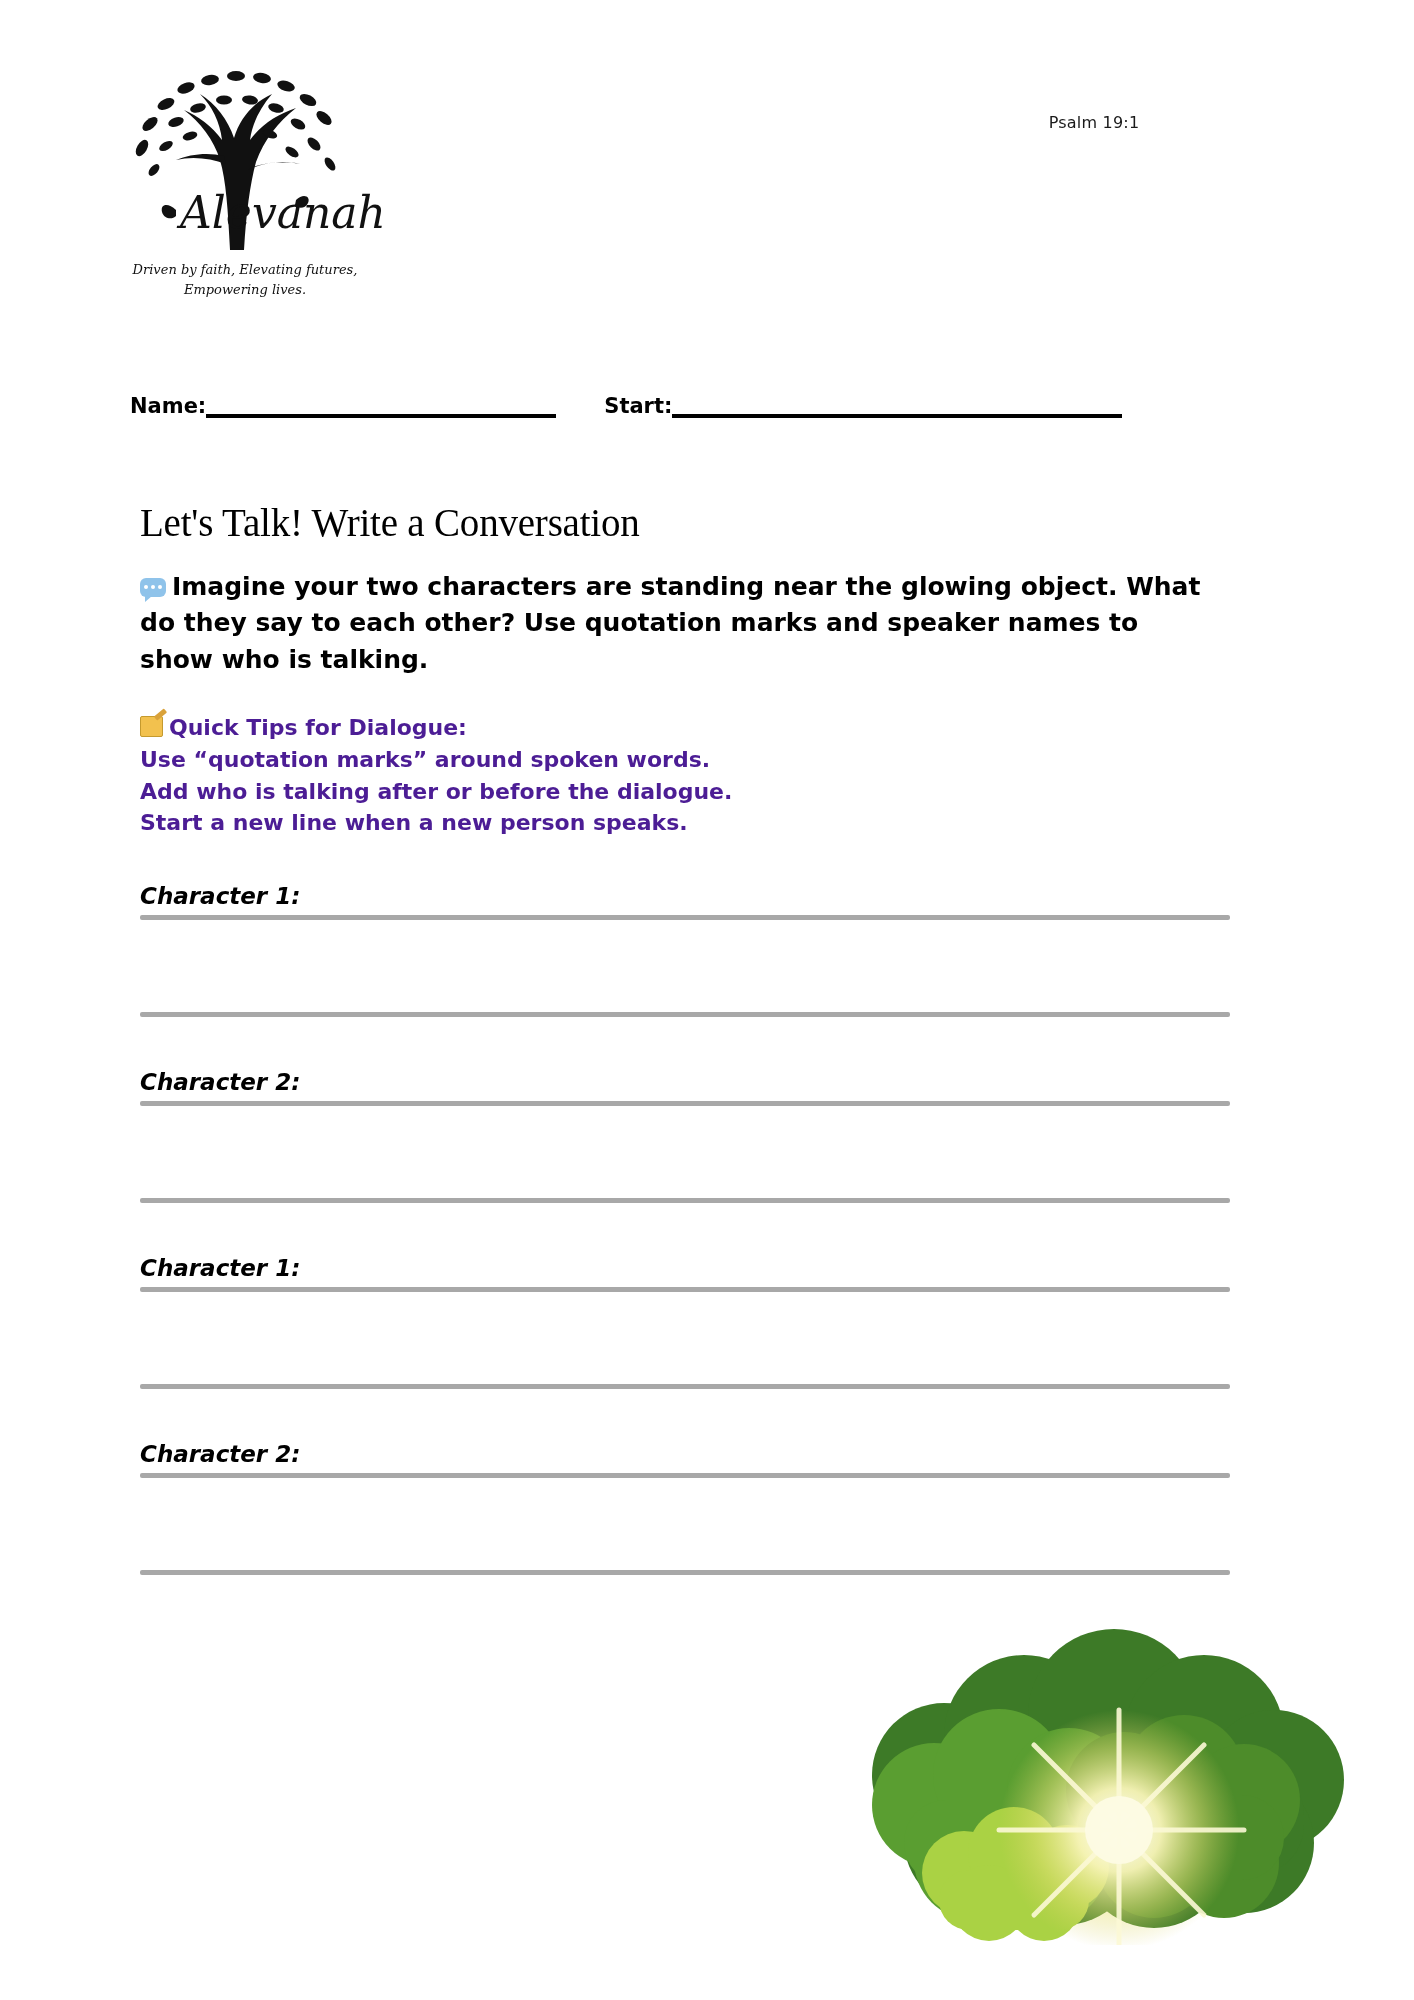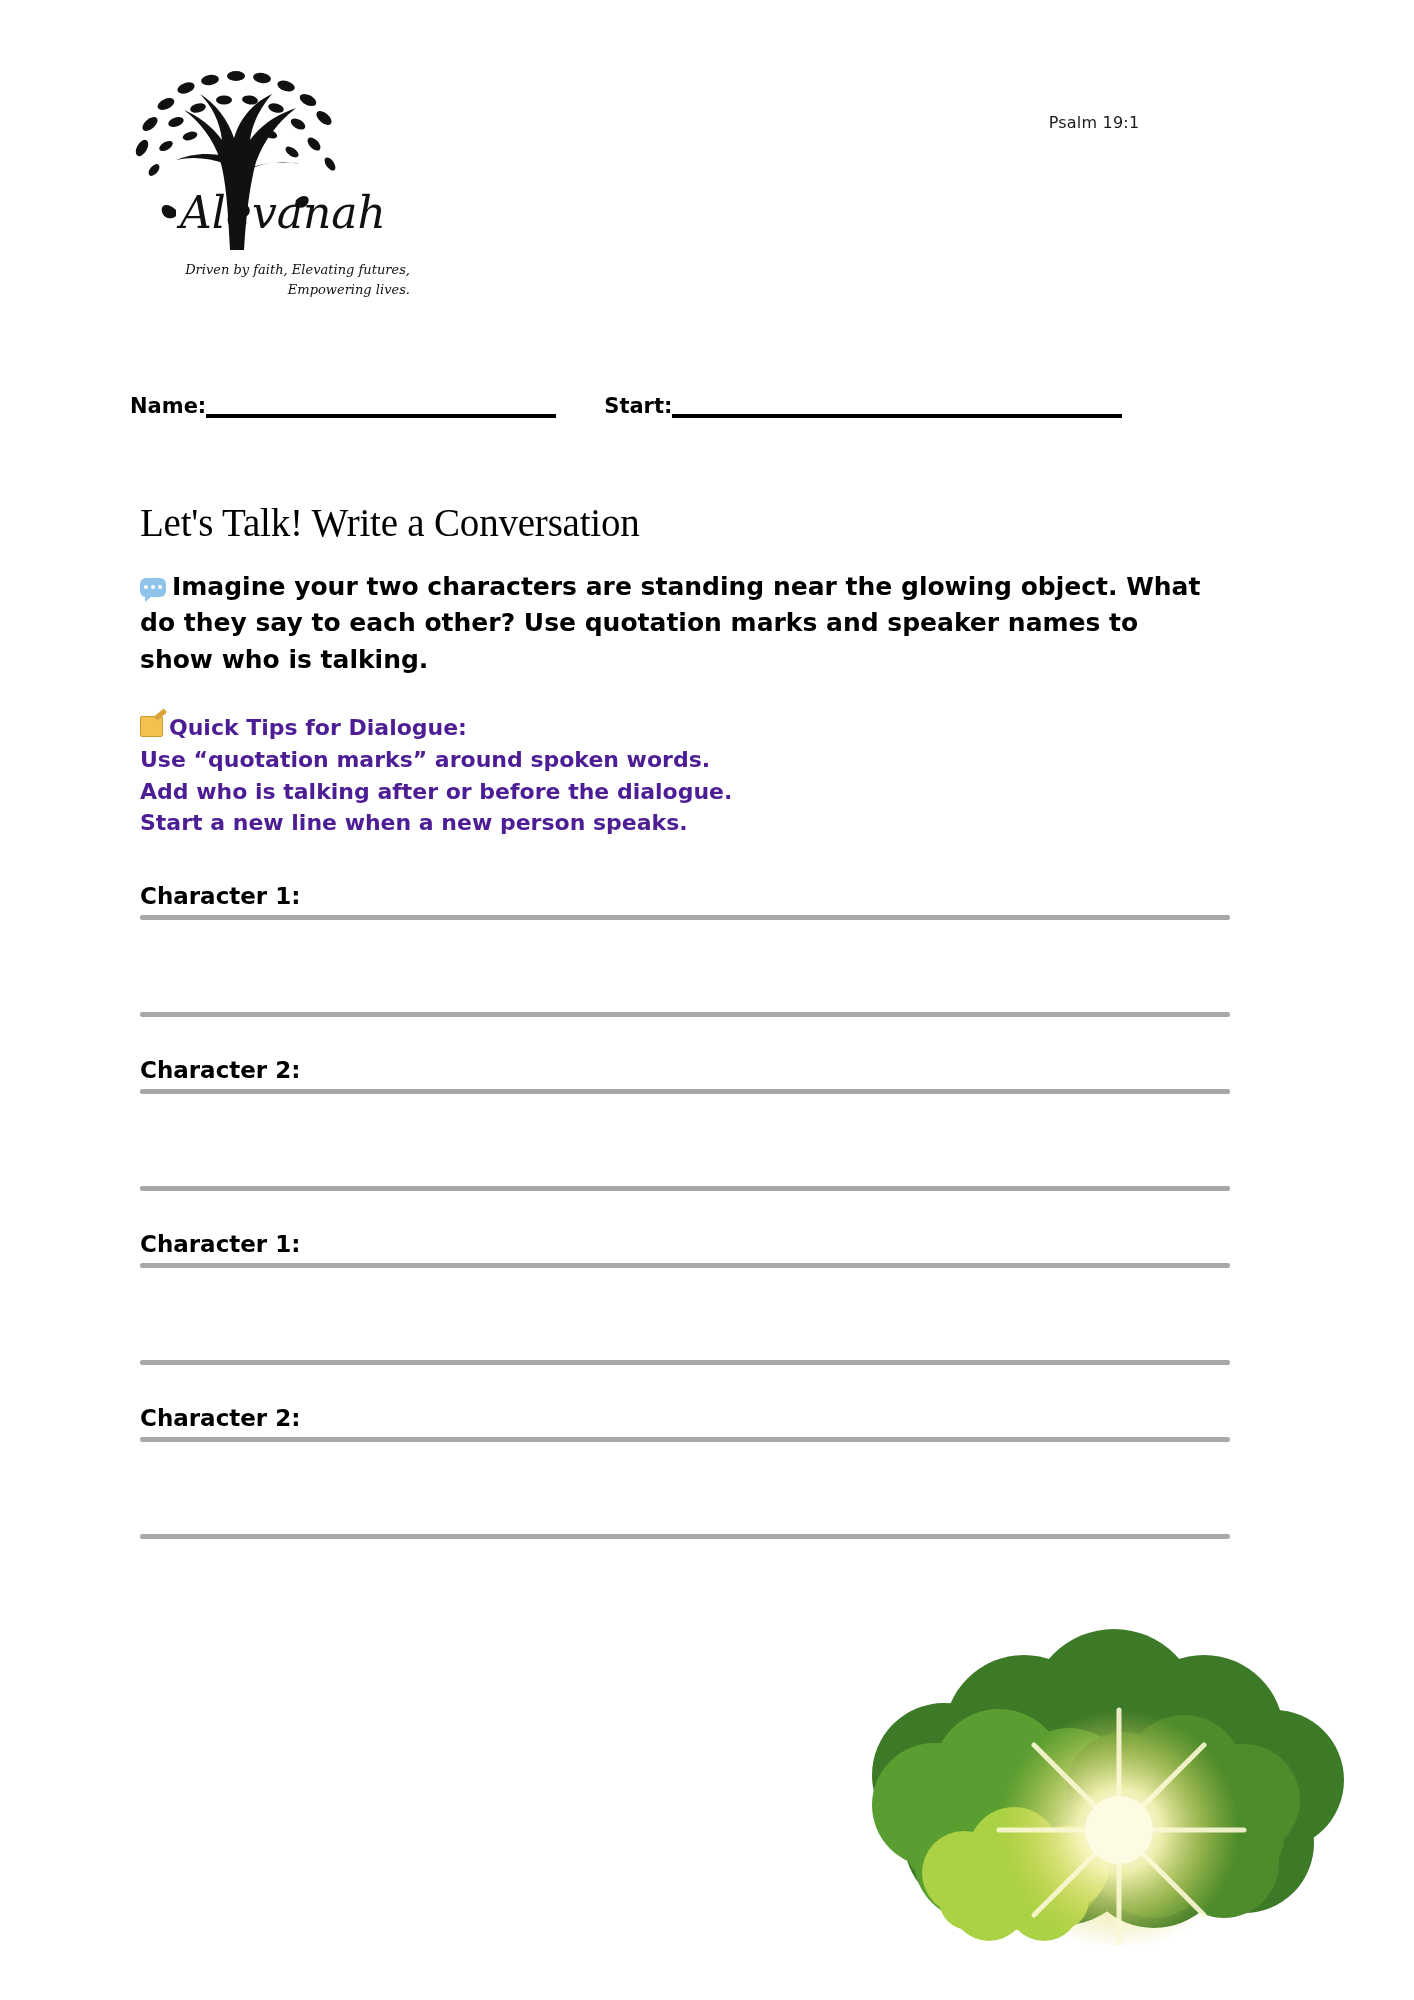--- a/index.html
+++ b/index.html
@@ -36,21 +36,21 @@
     width: 330px;
     height: 200px;
     position: relative;
   }
   .logo-art svg { display: block; }
   .logo-word {
     position: absolute;
     left: 0;
     top: 200px;
     width: 330px;
-    text-align: right;
+    text-align: center;
     font-family: "DejaVu Serif", serif;
     font-style: italic;
     font-size: 13px;
     line-height: 1.5;
     color: #111;
   }
 
   .verse {
     position: absolute;
     right: 120px;
@@ -181,21 +181,21 @@
   }
 
   .rule {
     height: 5px;
     background: #a8a8a8;
     border-radius: 2px;
     width: 1090px;
   }
   .gap-a { height: 92px; }
 
-  .block { margin-bottom: 40px; }
+  .block { margin-bottom: 52px; font-style: italic; }
 
   
   .bush {
     position: absolute;
     right: 30px;
     bottom: 55px;
     width: 560px;
     height: 330px;
   }
 </style>

